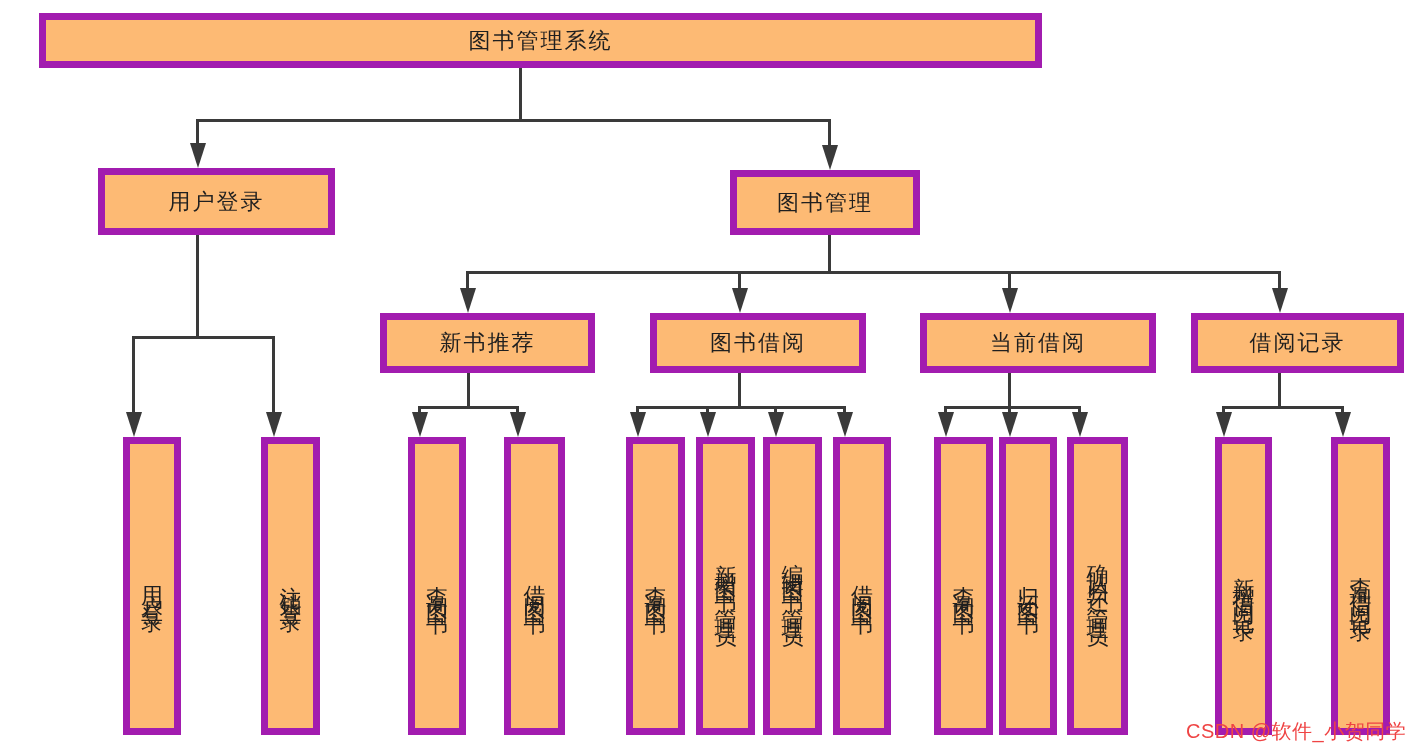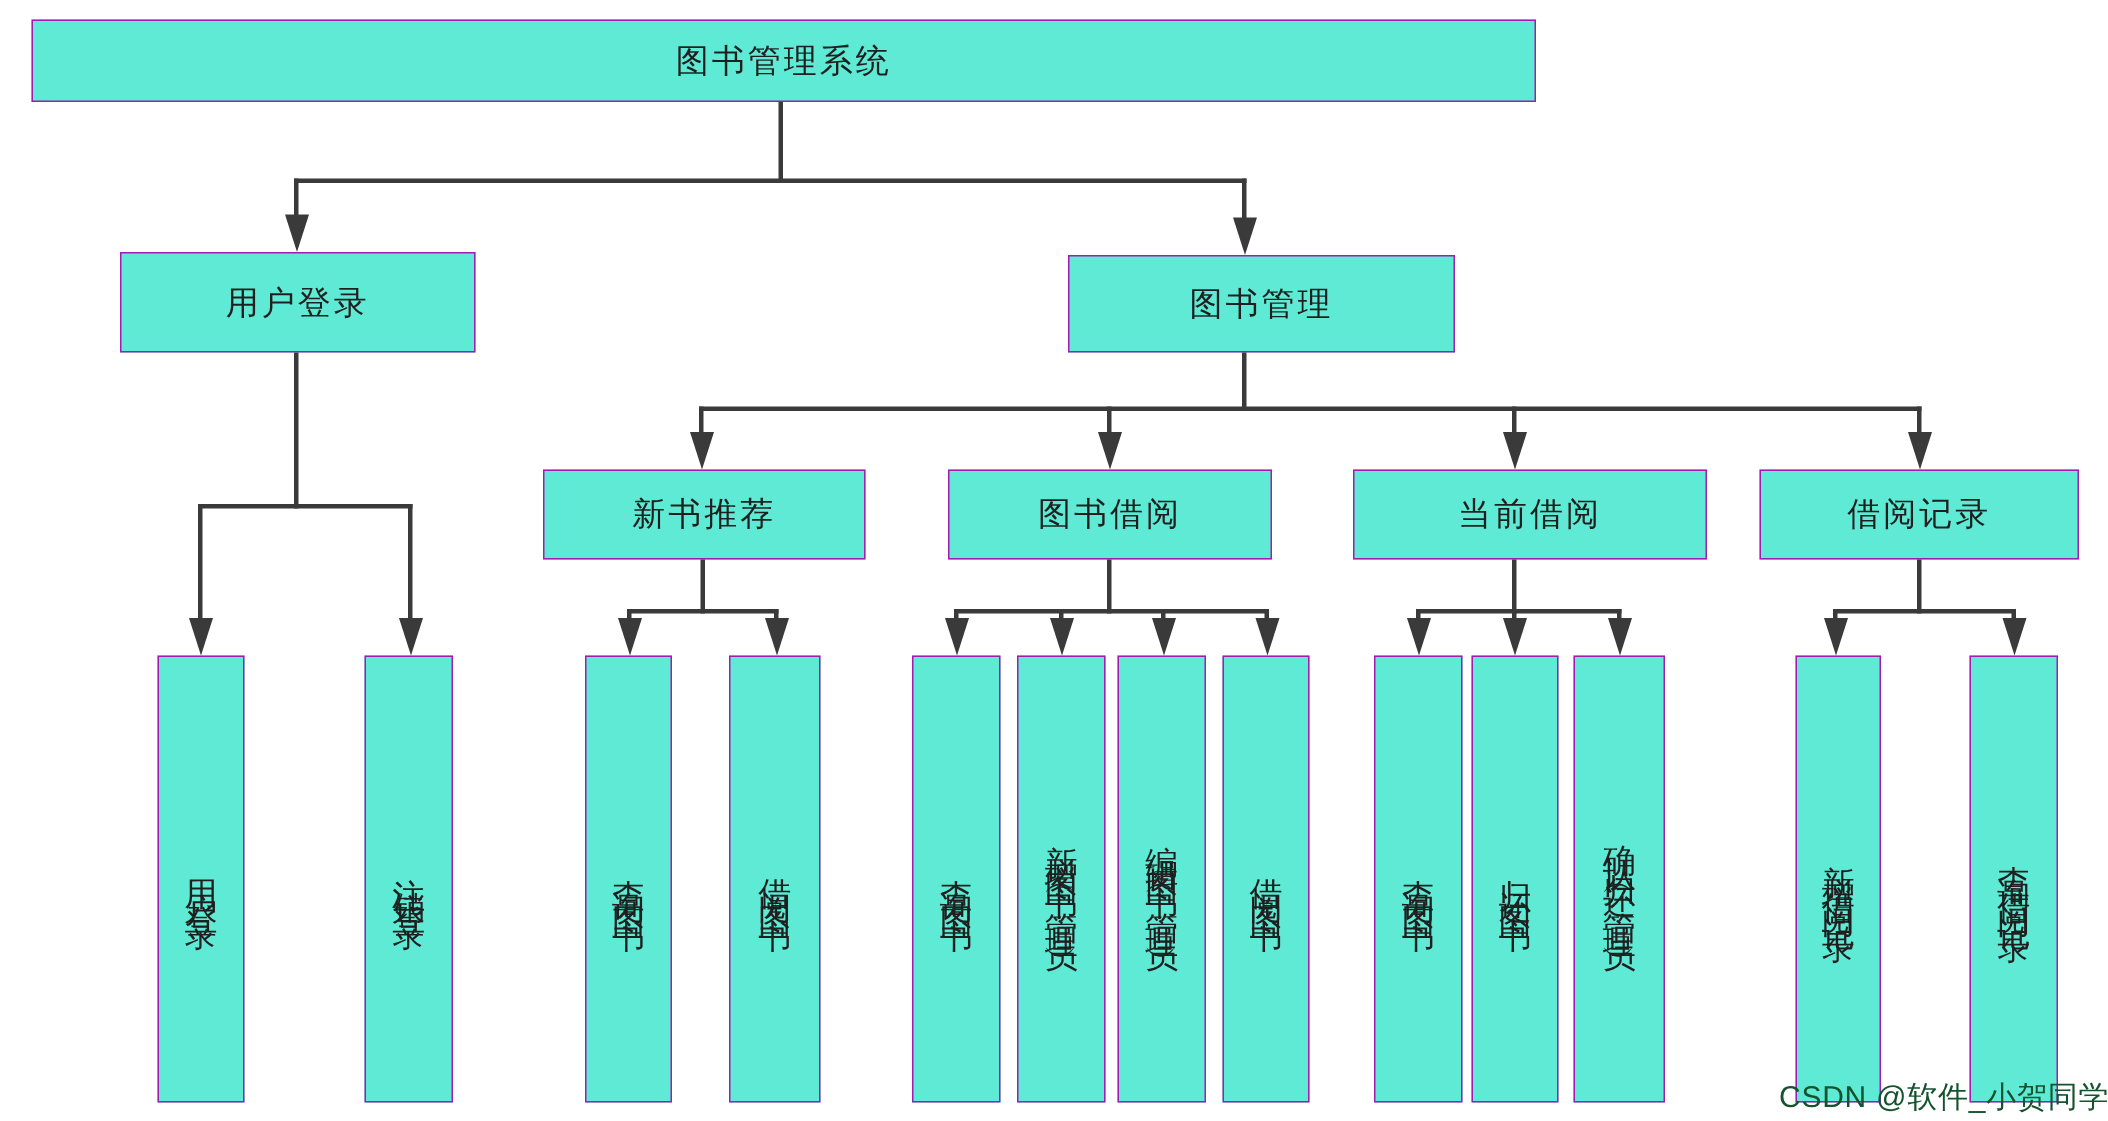--- a/index.html
+++ b/index.html
@@ -3,40 +3,41 @@
 <meta charset="utf-8">
 <style>
   html,body{margin:0;padding:0;background:#ffffff;}
   #stage{
     position:relative;width:1405px;height:747px;background:#ffffff;
     font-family:"Liberation Sans","DejaVu Sans",sans-serif;
     color:#222222;overflow:hidden;
   }
   .box{
     position:absolute;box-sizing:border-box;
-    border:1px solid #a21caf;background:#5eead4;
+    border:7px solid #a21caf;background:#fdba74;
     display:flex;align-items:center;justify-content:center;
     font-size:22px;color:#1f1f1f;letter-spacing:2px;
     white-space:nowrap;
+    margin-left:18px;
   }
   .leaf{font-size:22px;}
   .leaf .vtext{
     writing-mode:vertical-rl;text-orientation:mixed;
     letter-spacing:9px;line-height:1;
   }
   .line{position:absolute;background:#3a3a3a;}
   .arrow{
     position:absolute;width:0;height:0;
     border-left:8px solid transparent;
     border-right:8px solid transparent;
     border-top:25px solid #3a3a3a;
   }
   .watermark{
     position:absolute;left:1186px;top:718px;
-    font-size:20px;color:#14532d;letter-spacing:0.5px;white-space:nowrap;
+    font-size:20px;color:#ef4444;letter-spacing:0.5px;white-space:nowrap;
   }
 </style>
 </head>
 <body>
 
 <div id="stage">
 
   <div class="box" style="left:21px;top:13px;width:1003px;height:55px;">
     <span>图书管理系统</span>
   </div>
@@ -44,21 +45,21 @@
   <div class="line" style="left:519px;top:68px;width:3px;height:53px;"></div>
   <div class="line" style="left:196px;top:119px;width:635px;height:3px;"></div>
   <div class="line" style="left:196px;top:119px;width:3px;height:28px;"></div>
   <div class="arrow" style="left:190px;top:143px;"></div>
   <div class="line" style="left:828px;top:119px;width:3px;height:30px;"></div>
   <div class="arrow" style="left:822px;top:145px;"></div>
 
   <div class="box" style="left:80px;top:168px;width:237px;height:67px;">
     <span>用户登录</span>
   </div>
-  <div class="box" style="left:712px;top:170px;width:258px;height:65px;">
+  <div class="box" style="left:712px;top:170px;width:190px;height:65px;">
     <span>图书管理</span>
   </div>
 
   <div class="line" style="left:196px;top:235px;width:3px;height:104px;"></div>
   <div class="line" style="left:132px;top:336px;width:143px;height:3px;"></div>
   <div class="line" style="left:132px;top:336px;width:3px;height:80px;"></div>
   <div class="arrow" style="left:126px;top:412px;"></div>
   <div class="line" style="left:272px;top:336px;width:3px;height:80px;"></div>
   <div class="arrow" style="left:266px;top:412px;"></div>
 

